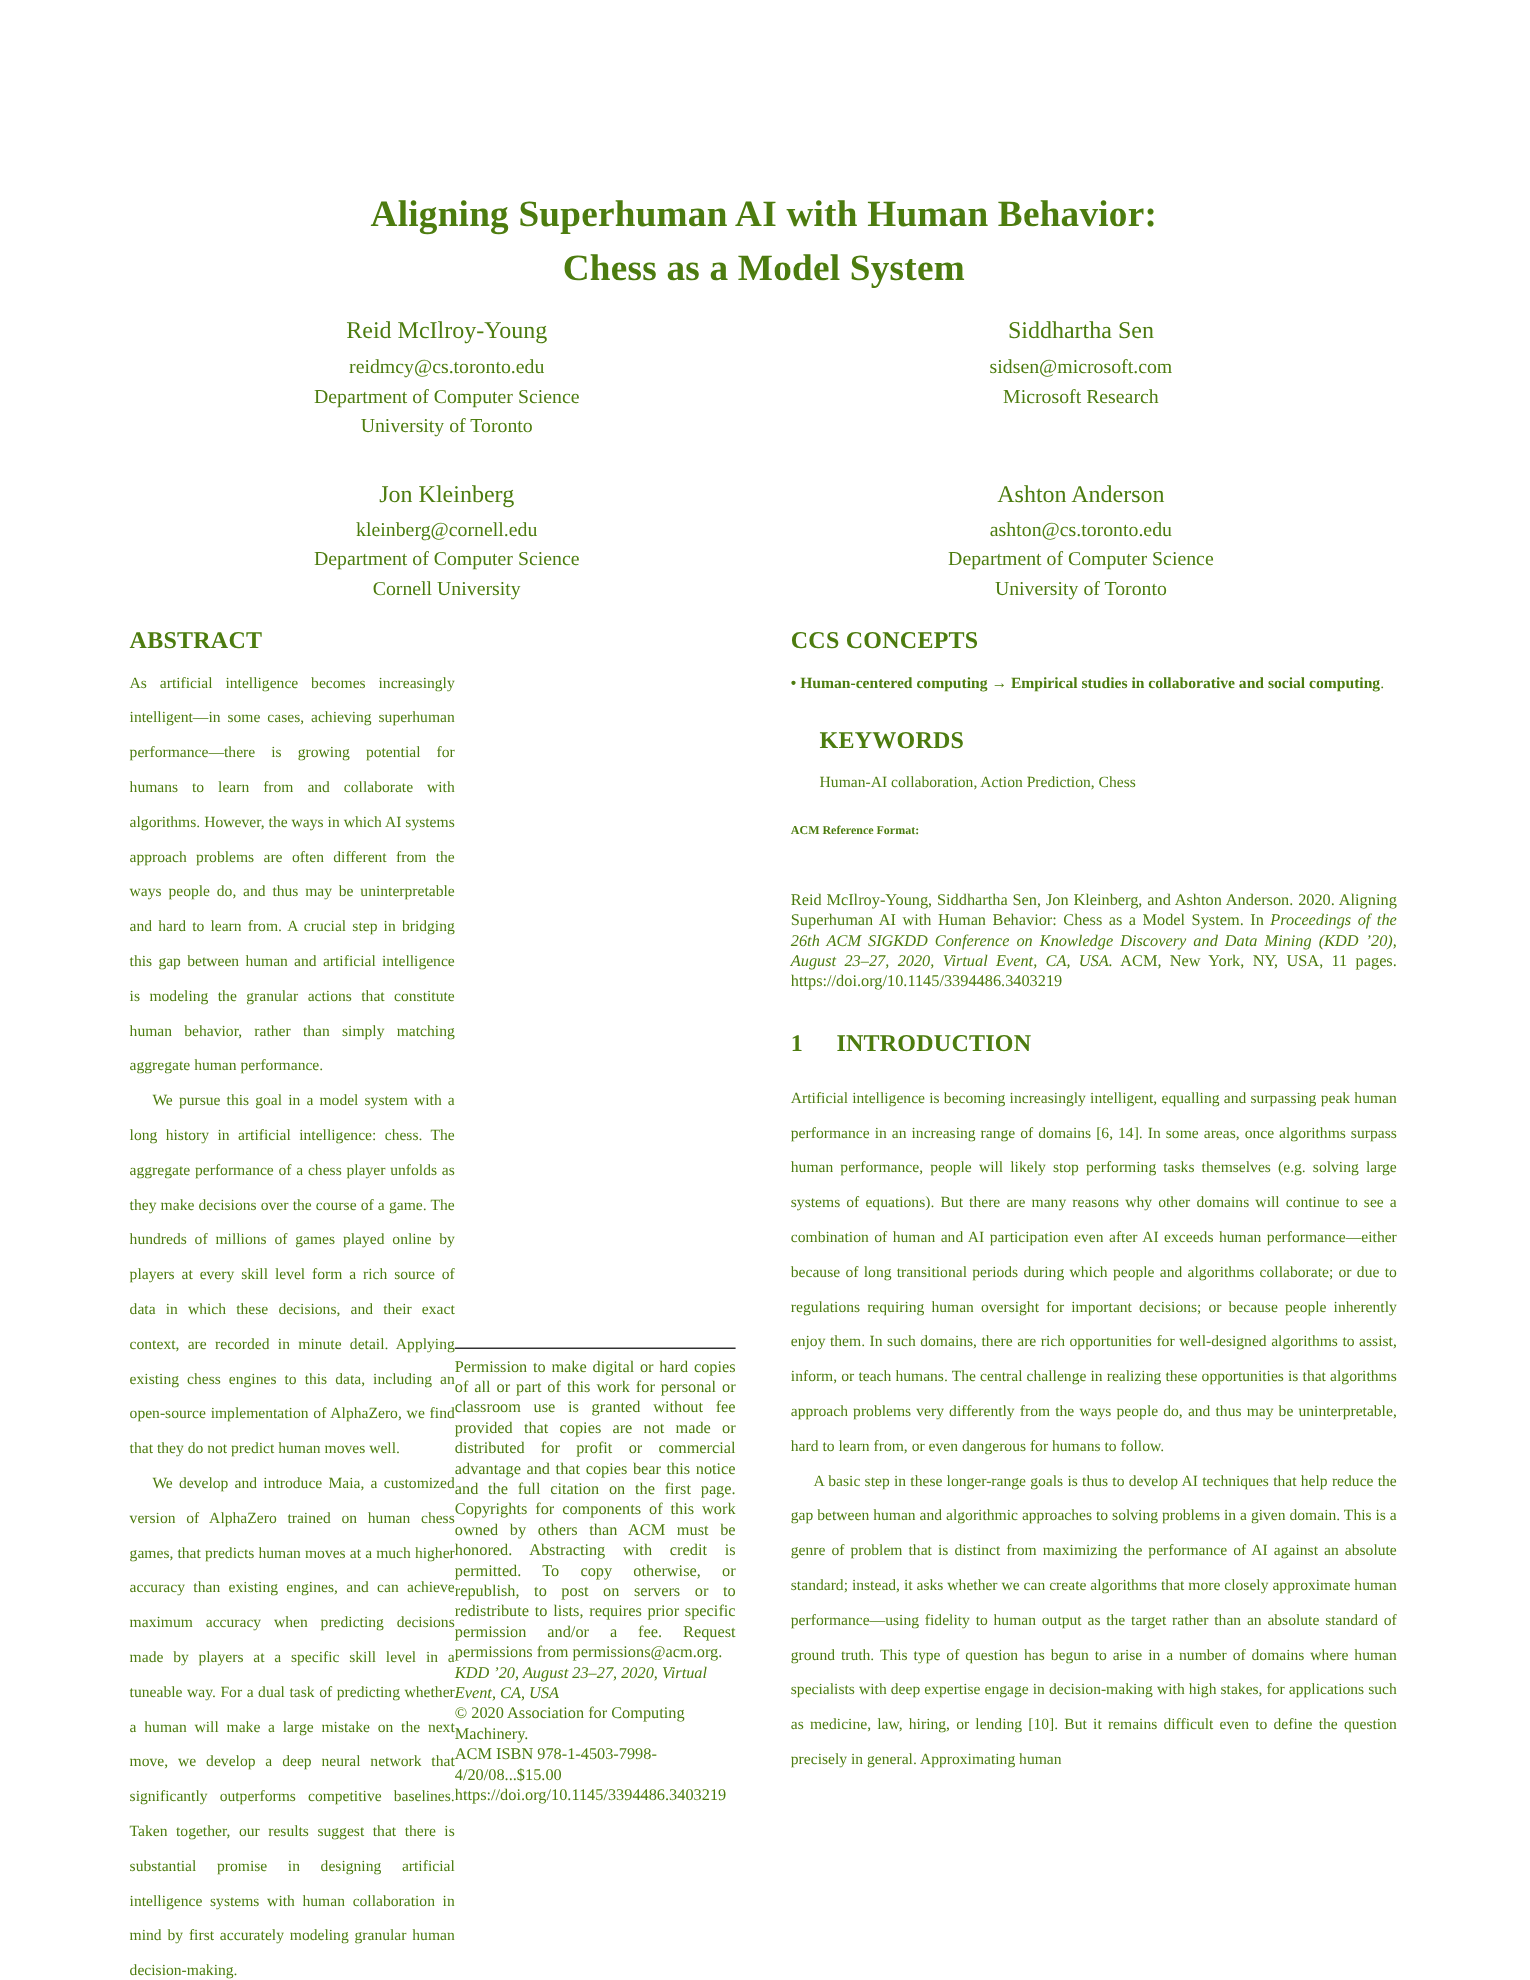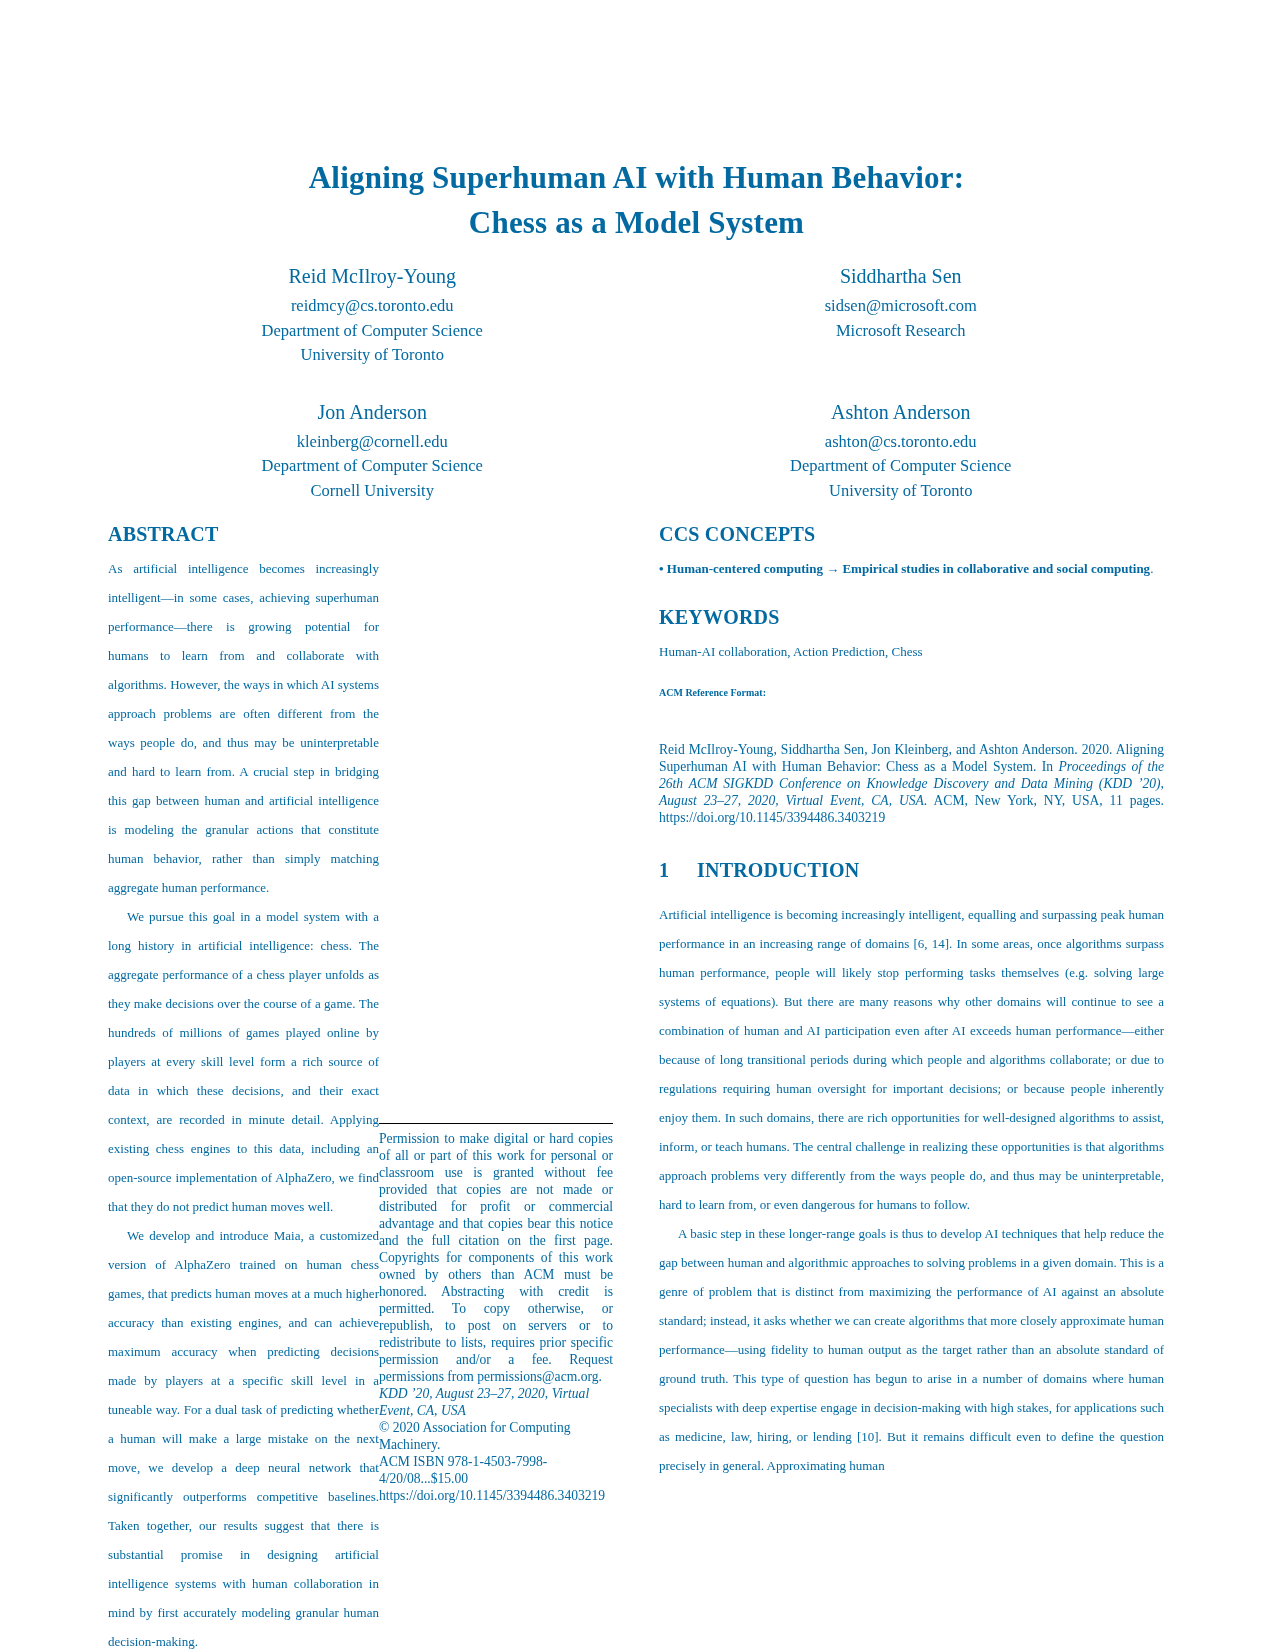--- a/index.html
+++ b/index.html
@@ -3,21 +3,21 @@
 <meta charset="utf-8">
 <style>
   * { margin: 0; padding: 0; box-sizing: border-box; }
   html, body { background: #e8e8e8; }
   .page {
     position: relative;
     width: 1275px;
     height: 1650px;
     margin: 0 auto;
     background: #ffffff;
-    color: #0369a1;
+    color: #4d7c0f;
     font-family: "Liberation Serif", serif;
     padding: 155px 110px 0 108px;
     overflow: hidden;
   }
   .title {
     text-align: center;
     font-size: 31px;
     line-height: 45px;
     font-weight: 700;
     letter-spacing: 0.2px;
@@ -46,21 +46,21 @@
     margin-bottom: 8px;
     letter-spacing: 0.2px;
   }
   .body-text {
     font-size: 13px;
     line-height: 29px;
     text-align: justify;
   }
   .indent { text-indent: 19px; }
   .ccs-line .b { font-weight: 700; }
-  .mt { margin-top: 22px; }
+  .mt { margin-top: 22px; margin-left: 24px; }
   .mt2 { margin-top: 18px; }
   .mt3 { margin-top: 32px; }
   .small-text { font-size: 13.6px; line-height: 17px; }
   .ref-head { font-size: 10px; line-height: 17px; font-weight: 700; margin-bottom: 1px; }
   .ref-text { font-size: 13.6px; line-height: 17px; text-align: justify; margin-top: 40px; }
   .ital { font-style: italic; }
   .intro-head { display: flex; margin-bottom: 10px; }
   .intro-head .num { width: 38px; }
   .footnote { margin-top: auto; }
   .fn-rule { border: none; border-top: 1.5px solid #000; width: 100%; margin-bottom: 6px; }
@@ -83,21 +83,21 @@
       <div class="aline">Department of Computer Science</div>
       <div class="aline">University of Toronto</div>
     </div>
     <div class="author">
       <div class="name">Siddhartha Sen</div>
       <div class="aline">sidsen@microsoft.com</div>
       <div class="aline">Microsoft Research</div>
       <div class="aline"></div>
     </div>
     <div class="author">
-      <div class="name">Jon Anderson</div>
+      <div class="name">Jon Kleinberg</div>
       <div class="aline">kleinberg@cornell.edu</div>
       <div class="aline">Department of Computer Science</div>
       <div class="aline">Cornell University</div>
     </div>
     <div class="author">
       <div class="name">Ashton Anderson</div>
       <div class="aline">ashton@cs.toronto.edu</div>
       <div class="aline">Department of Computer Science</div>
       <div class="aline">University of Toronto</div>
     </div>

